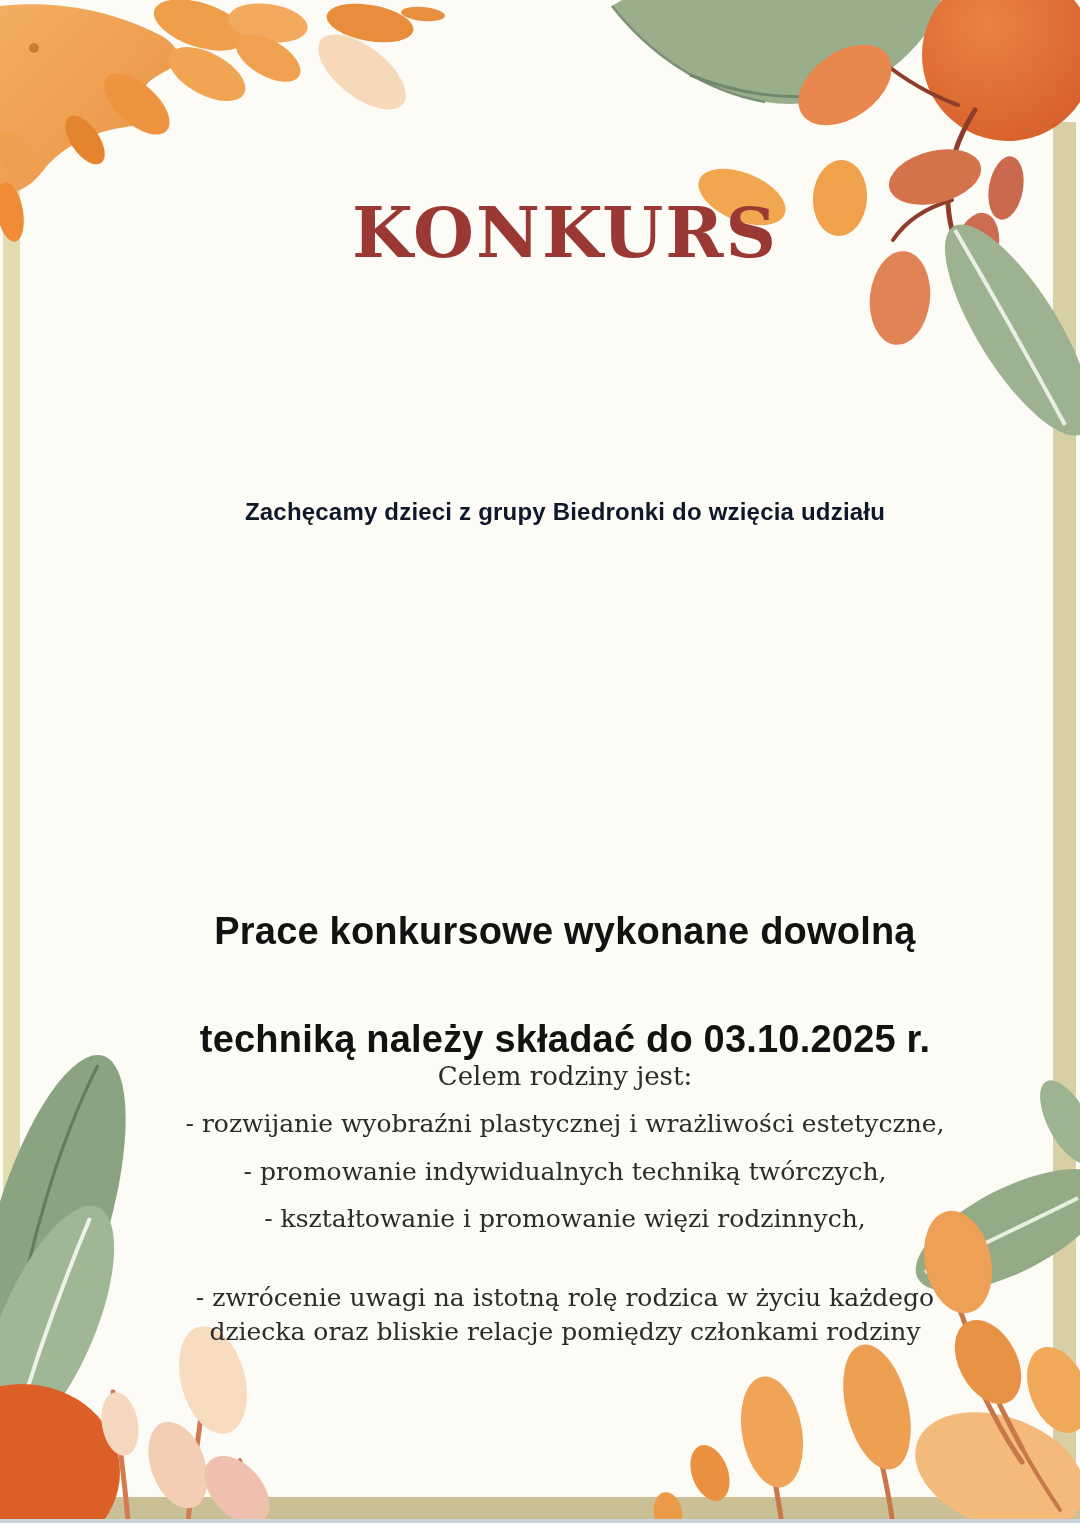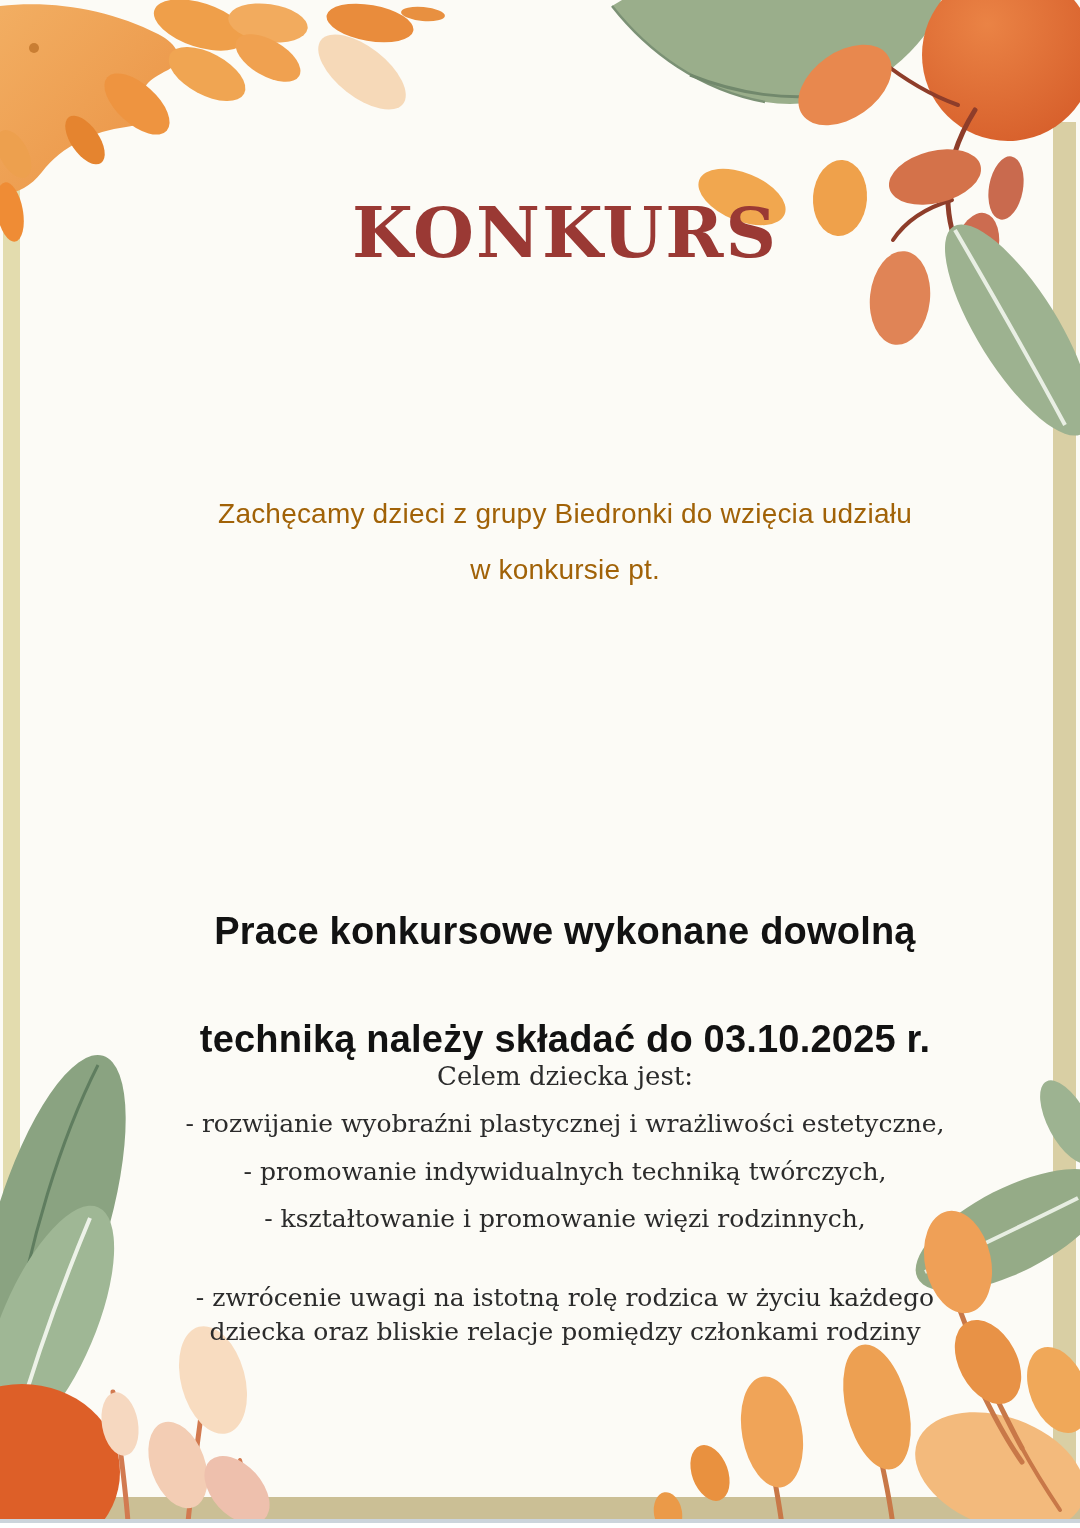--- a/index.html
+++ b/index.html
@@ -18,21 +18,21 @@
   .title{
     font-family:"DejaVu Serif", serif;
     font-weight:bold;
     font-size:70px;line-height:1;
     letter-spacing:2px;
     color:#9a3934;
   }
   .title1{top:198px;}
   .title2{top:286px;}
   .intro{
-    font-weight:normal;font-size:28px;line-height:1;color:#a16207;
+    font-weight:bold;font-size:24px;line-height:1;color:#0f172a;
     letter-spacing:0.2px;
   }
   .intro1{top:500px;}
   .intro2{top:556px;}
   .contest-title{
     top:688px;
     font-family:"DejaVu Serif", serif;
     font-weight:bold;font-size:66px;line-height:1;
     letter-spacing:1px;
     color:#556227;
@@ -155,29 +155,28 @@
 
     <g>
       <rect x="0" y="1519" width="1080" height="4" fill="#ccd4db"></rect>
       <rect x="0" y="1523" width="1080" height="5" fill="#ffffff"></rect>
     </g>
   </svg>
 
   <div class="txt title title1">KONKURS</div>
 
   <div class="txt intro intro1">Zachęcamy dzieci z grupy Biedronki do wzięcia udziału</div>
-  <div class="txt intro intro2">w konkursie pt.</div>
 
 
   <div class="txt submission">
     <div>Prace konkursowe wykonane dowolną</div>
     <div>techniką należy składać do 03.10.2025 r.</div>
   </div>
 
-  <div class="txt serif goals-heading">Celem dziecka jest:</div>
+  <div class="txt serif goals-heading">Celem rodziny jest:</div>
   <div class="txt serif goal0">- rozwijanie wyobraźni plastycznej i wrażliwości estetyczne,</div>
   <div class="txt serif goal1">- promowanie indywidualnych techniką twórczych,</div>
   <div class="txt serif goal2">- kształtowanie i promowanie więzi rodzinnych,</div>
   <div class="txt serif goal3">
     <span class="inner">- zwrócenie uwagi na istotną rolę rodzica w życiu każdego dziecka oraz bliskie relacje pomiędzy członkami rodziny</span>
   </div>
 
 </div>
 
 </body></html>

